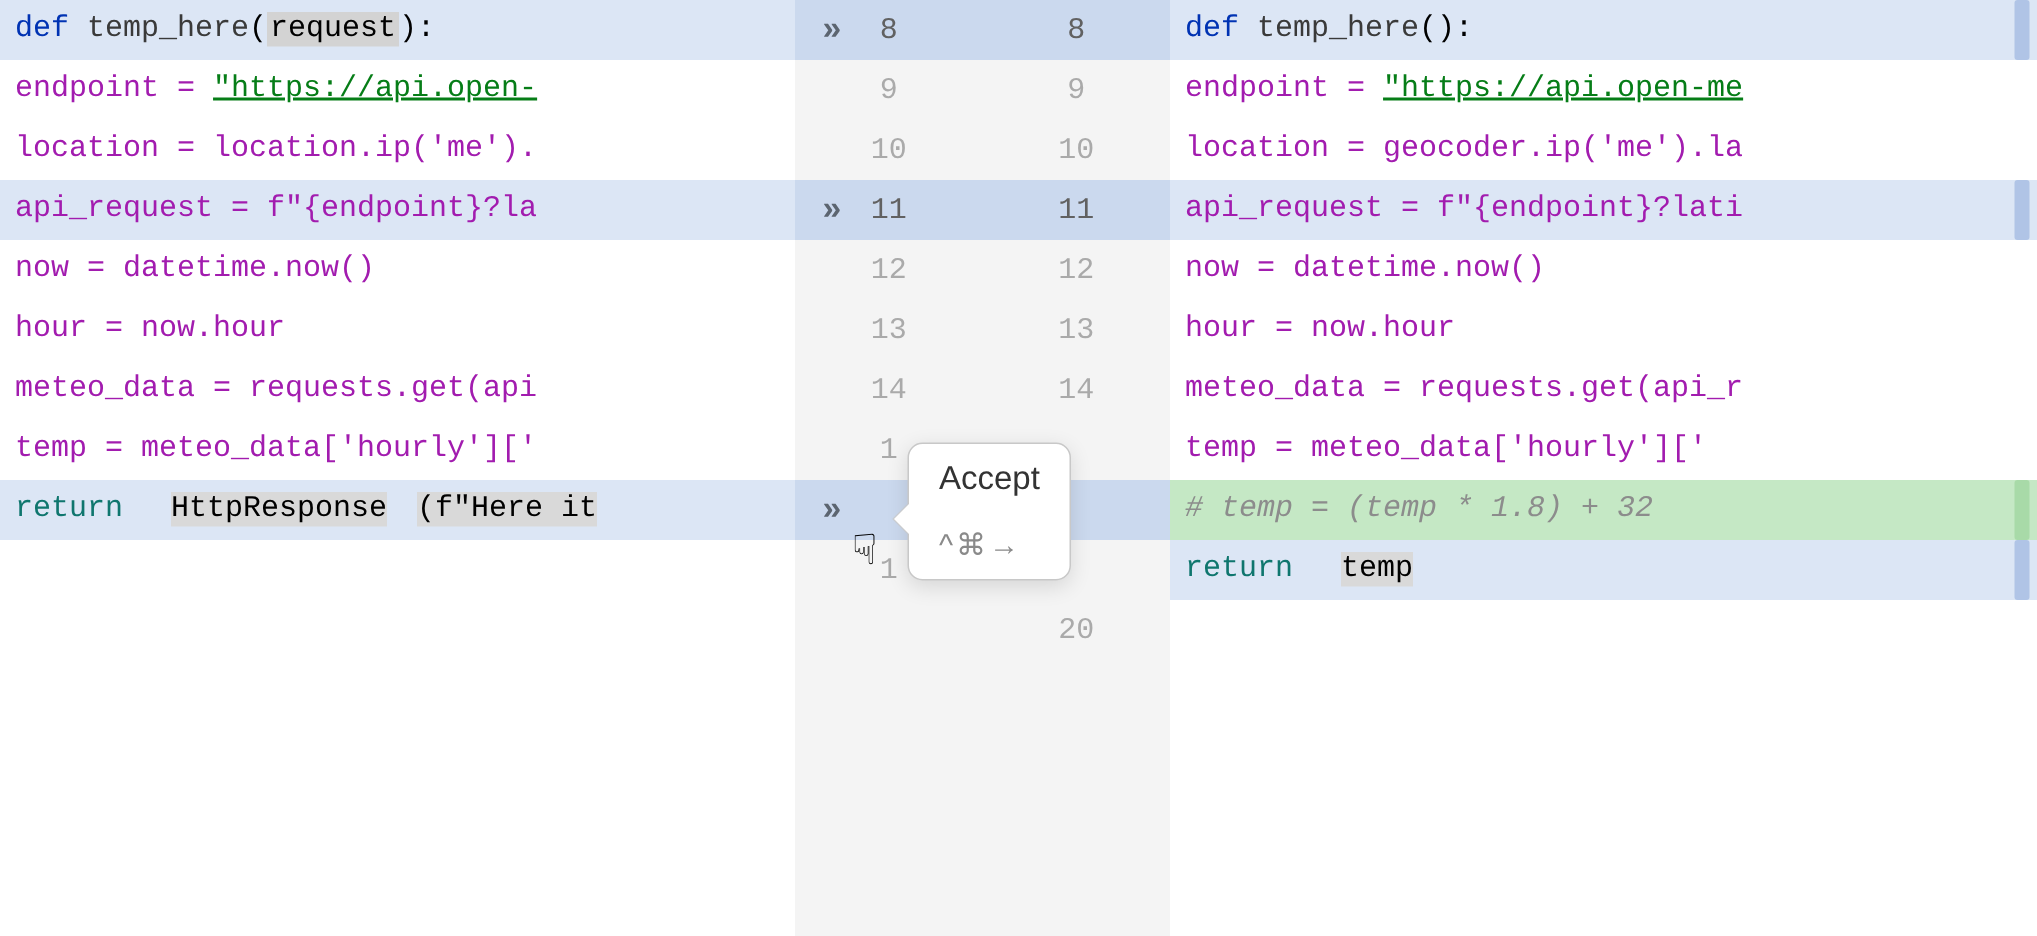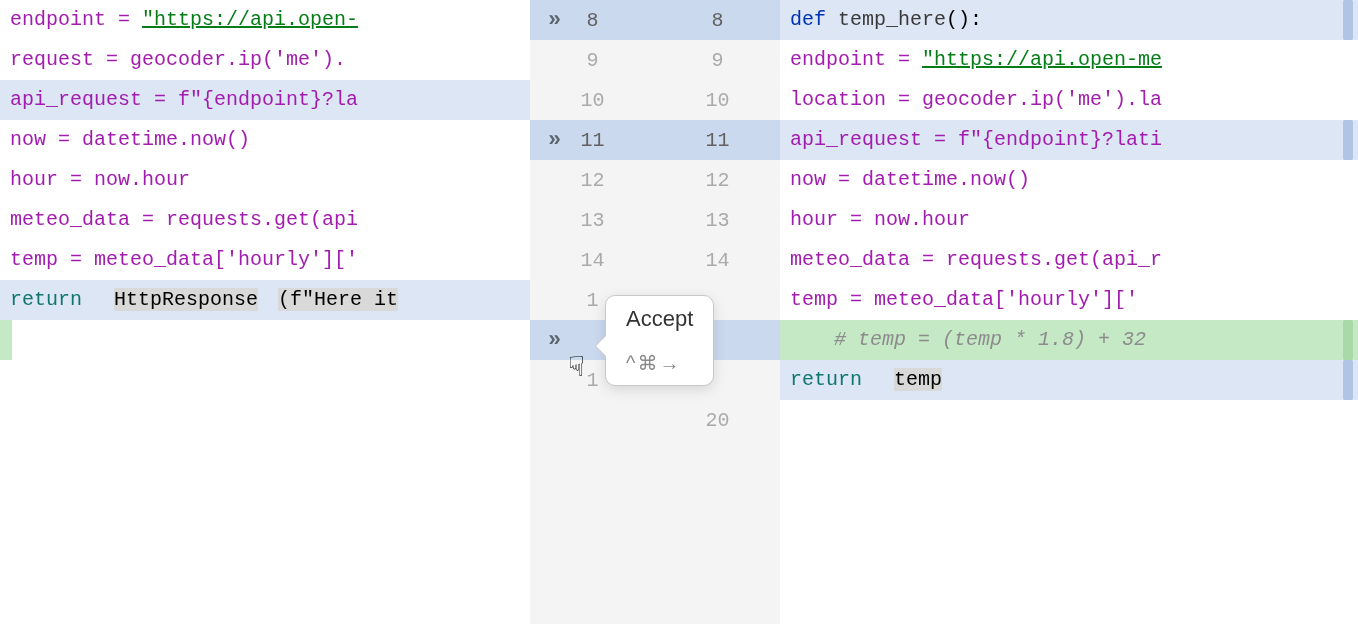--- a/index.html
+++ b/index.html
@@ -68,21 +68,21 @@
       font-weight: bold;
     }
     .line.hl-blue { background: #dce6f5; }
     .line.hl-green { background: #c5e8c5; }
     .kw-def { color: #0033b3; }
     .kw-return { color: #0f766e; text-align: center; }
     .fn-name { color: #3a3a3a; }
     .param-hl { background: #d3d3d3; padding: 0 2px; }
     .str-url { color: #067d17; text-decoration: underline; }
     .ident { color: #a21caf; }
-    .comment { color: #8c8c8c; font-style: italic; margin-left: 44px; }
+    .comment { color: #8c8c8c; font-style: italic; }
     .word-hl { background: #d9d9d9; margin-left: 20px; }
     .left-green-stripe {
       position: absolute;
       left: 0;
       top: 320px;
       width: 12px;
       height: 40px;
       background: #c5e8c5;
     }
     .tooltip {
@@ -141,25 +141,28 @@
     .marker-blue { background: #b0c4e6; }
     .marker-green { background: #a8daa8; }
   </style>
 </head>
 <body>
 
 <div class="diff-container">
 
   <div class="pane left-pane">
     <div class="left-green-stripe"></div>
+    <div class="line hl-blue">
+      <span class="kw-def">def </span><span class="fn-name">temp_here</span><span>(</span><span class="param-hl">request</span><span>):</span>
+    </div>
     <div class="line">
       <span>    </span><span class="ident">endpoint = </span><span class="str-url">"https://api.open-</span>
     </div>
     <div class="line">
-      <span>    </span><span class="ident">request = geocoder.ip('me').</span>
+      <span>    </span><span class="ident">location = location.ip('me').</span>
     </div>
     <div class="line hl-blue">
       <span>    </span><span class="ident">api_request = f"{endpoint}?la</span>
     </div>
     <div class="line">
       <span>    </span><span class="ident">now = datetime.now()</span>
     </div>
     <div class="line">
       <span>    </span><span class="ident">hour = now.hour</span>
     </div>

